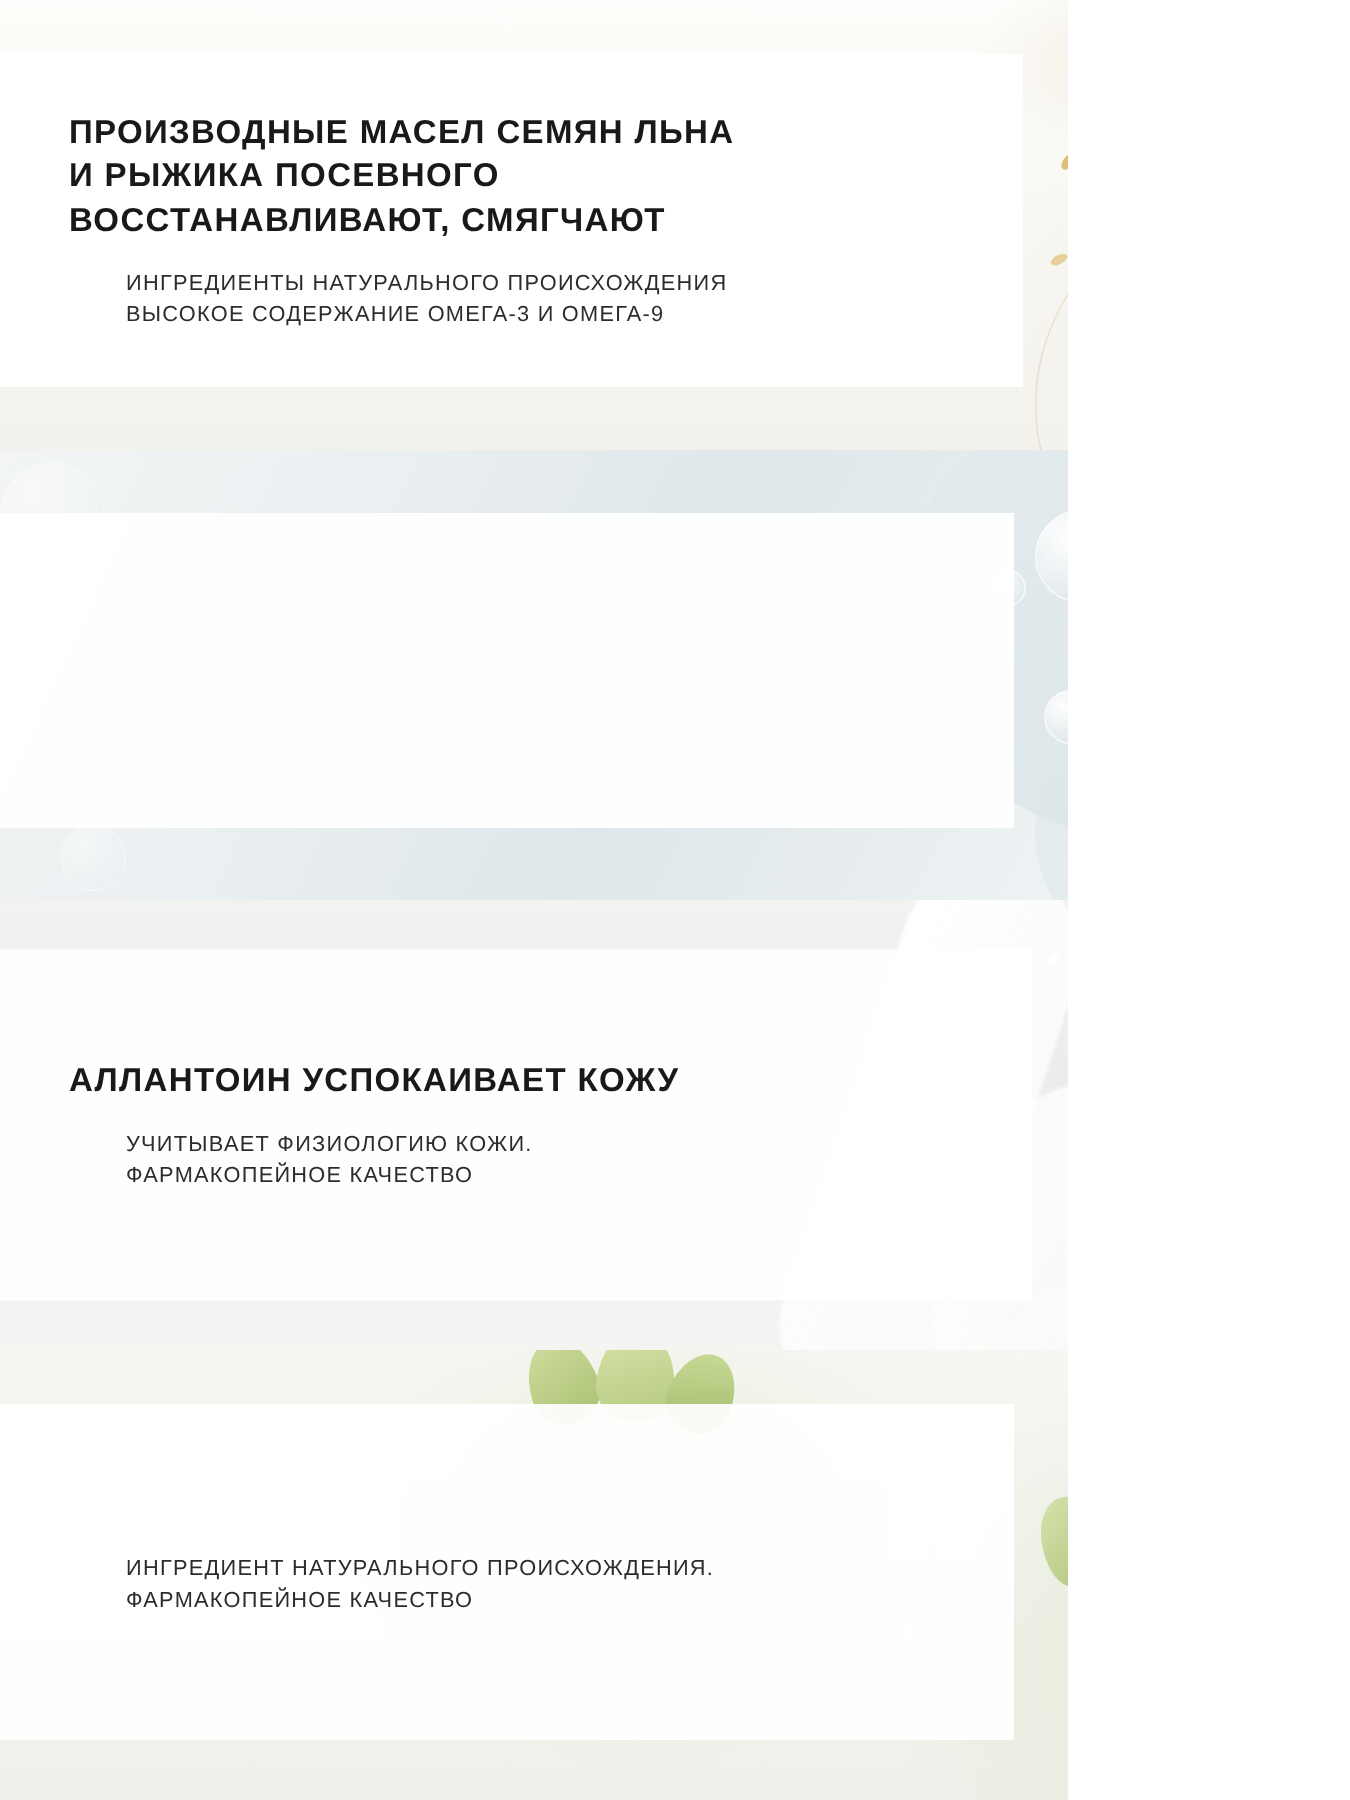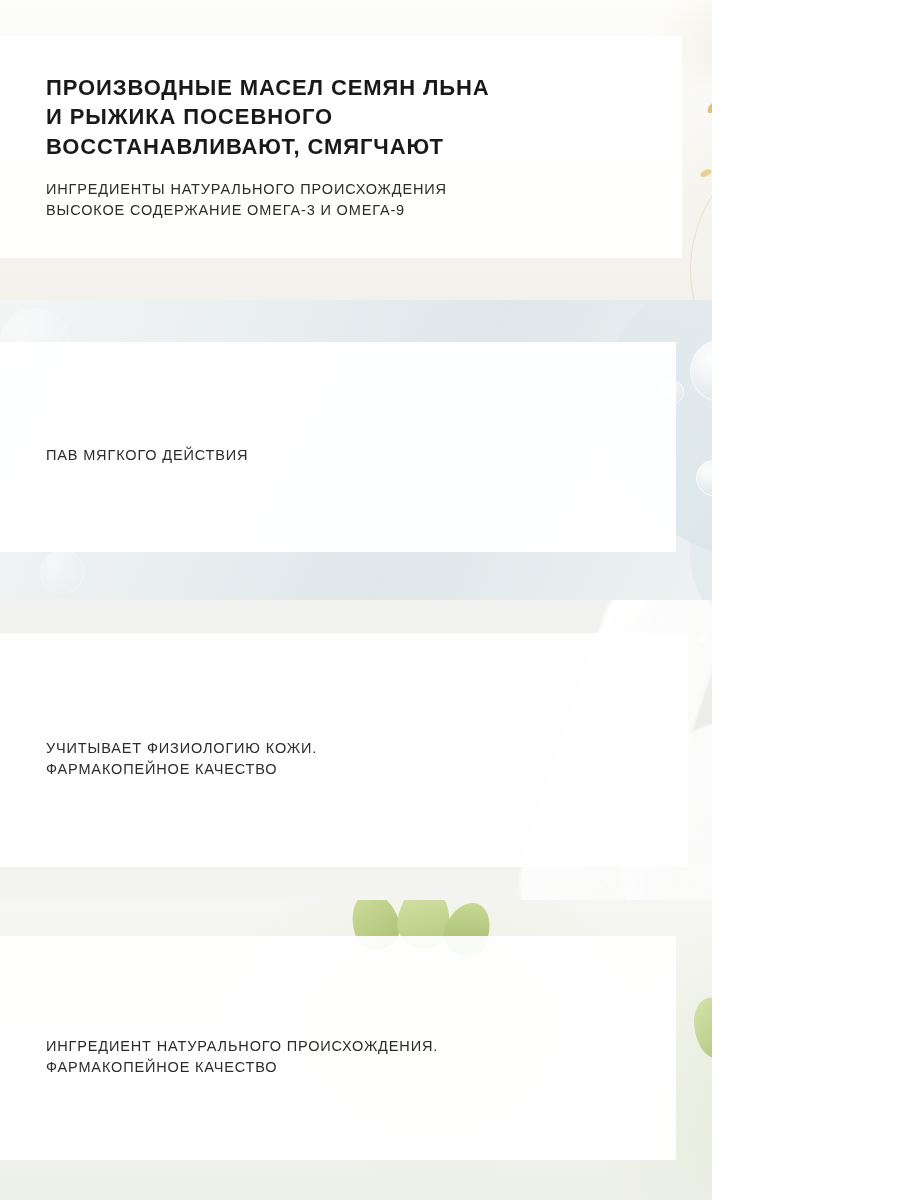--- a/index.html
+++ b/index.html
@@ -126,20 +126,21 @@
   }
   .subline {
     margin-top: 18px;
     font-size: 14.5px;
     font-weight: 400;
     letter-spacing: 0.85px;
     line-height: 1.45;
     color: #2c2c2c;
     text-transform: uppercase;
     white-space: pre-line;
+    margin-left: 38px;
   }
 </style>
 </head>
 <body>
 
 <div class="page">
 
   <section class="panel">
     <div class="bg-seeds">
       <div class="wire" style="left:560px; top:170px; width:420px; height:260px; border-color:rgba(206,176,128,.5); border-top-color:transparent; border-left-color:transparent;"></div>
@@ -200,21 +201,20 @@
       <div class="bubble" style="left:820px; top:216px; width:38px; height:38px;"></div>
       <div class="bubble" style="left:864px; top:234px; width:26px; height:26px;"></div>
       <div class="bubble" style="left:660px; top:80px;  width:24px; height:24px;"></div>
       <div class="bubble" style="left:868px; top:22px;  width:28px; height:28px;"></div>
       <div class="bubble" style="left:0px;   top:8px;   width:70px; height:70px; opacity:.5;"></div>
       <div class="bubble" style="left:40px;  top:250px; width:44px; height:44px; opacity:.45;"></div>
     </div>
 
     <div class="card" style="left:0; top:42px; width:676px; height:210px;">
       <div class="card-inner">
-        <div class="subline">ПАВ МЯГКОГО ДЕЙСТВИЯ</div>
       </div>
     </div>
   </section>
 
   <section class="panel">
     <div class="bg-powder">
       <div class="powder-streak" style="left:560px; top:-30px; width:120px; height:380px; transform:rotate(18deg); border-radius:60px;"></div>
       <div class="powder-streak" style="left:640px; top:120px; width:150px; height:230px; transform:rotate(24deg); border-radius:70px; opacity:.85;"></div>
       <div class="powder-streak" style="left:740px; top:230px; width:200px; height:110px; transform:rotate(10deg); border-radius:60px; opacity:.7;"></div>
 
@@ -225,20 +225,21 @@
       <div class="powder-grain" style="left:800px; top:176px; width:5px; height:5px;"></div>
       <div class="powder-grain" style="left:848px; top:210px; width:6px; height:6px;"></div>
       <div class="powder-grain" style="left:876px; top:262px; width:4px; height:4px;"></div>
       <div class="powder-grain" style="left:620px; top:16px;  width:5px; height:5px;"></div>
     </div>
 
     <div class="card" style="left:0; top:333px; width:688px; height:-33px;"></div>
 
     <div class="card" style="left:0; top:33px; width:688px; height:234px;">
       <div class="card-inner">
+        <div class="headline">АЛЛАНТОИН УСПОКАИВАЕТ КОЖУ</div>
         <div class="subline">УЧИТЫВАЕТ ФИЗИОЛОГИЮ КОЖИ.
 ФАРМАКОПЕЙНОЕ КАЧЕСТВО</div>
       </div>
     </div>
   </section>
 
   <section class="panel">
     <div class="bg-flower">
       <div class="bud" style="left:352px; top:-8px; width:46px; height:58px; background:linear-gradient(160deg,#cfdd9e,#aac072); transform:rotate(-18deg);"></div>
       <div class="bud" style="left:398px; top:-14px;width:52px; height:62px; background:linear-gradient(160deg,#d8e4ab,#b3c87c); transform:rotate(6deg);"></div>

